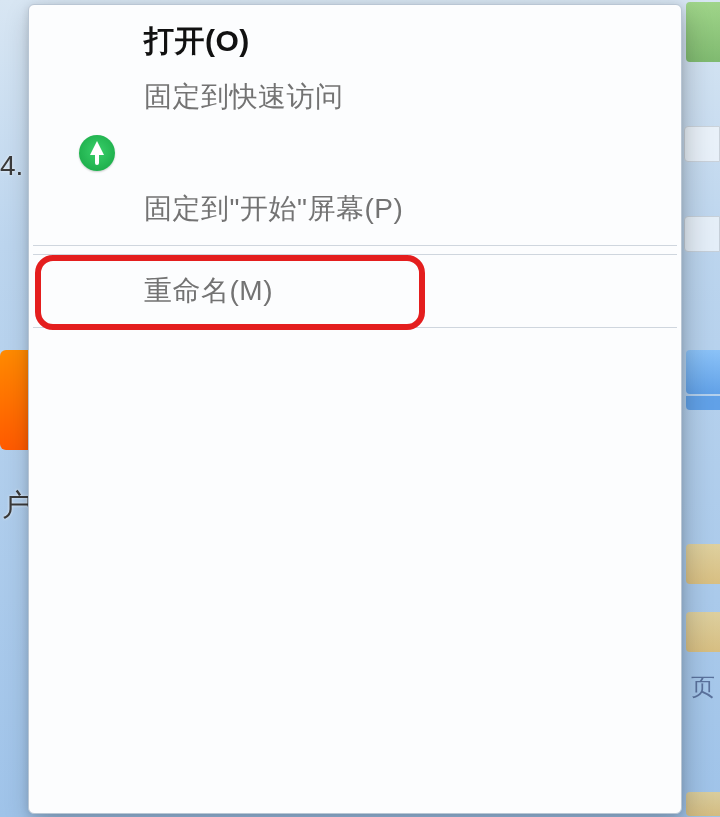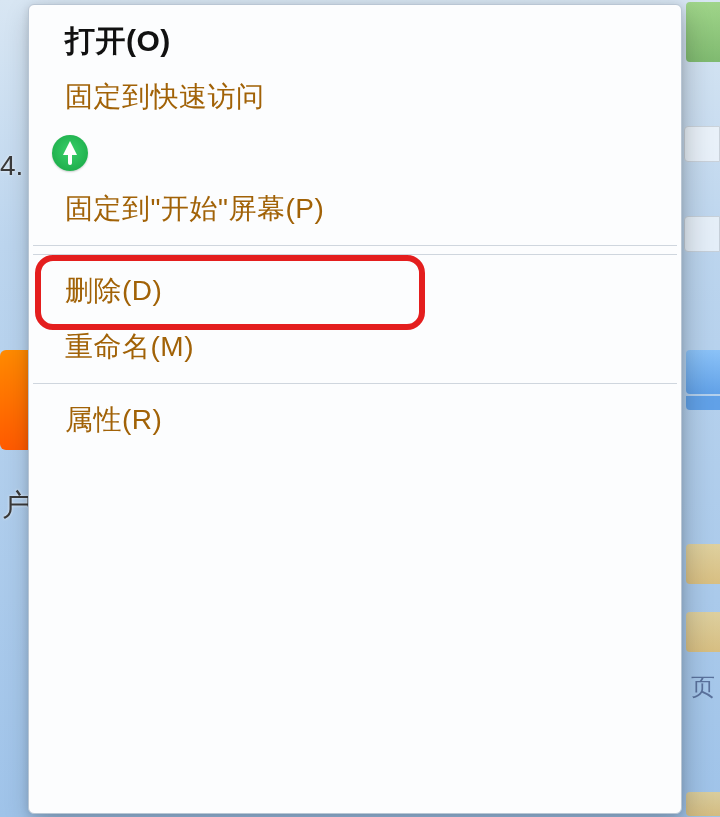--- a/index.html
+++ b/index.html
@@ -78,38 +78,39 @@
     box-shadow: 4px 10px 28px rgba(0, 0, 0, 0.22),
                 0 2px 8px rgba(0,0,0,0.12);
     box-sizing: border-box;
     padding-top: 8px;
   }
 
   .menu-item {
     display: flex;
     align-items: center;
     height: 56px;
-    padding-left: 36px;
+    padding-left: 88px;
     position: relative;
     cursor: default;
+    margin-left: 27px;
   }
   .menu-item .icon-slot {
     position: absolute;
     left: 22px;
     top: 50%;
     transform: translateY(-50%);
     width: 38px;
     height: 38px;
     display: flex;
     align-items: center;
     justify-content: center;
   }
   .menu-item .label {
     font-size: 28px;
-    color: #a16207;
+    color: #737373;
     line-height: 56px;
     white-space: nowrap;
     letter-spacing: 0.5px;
   }
   .menu-item.bold .label {
     font-weight: 700;
     font-size: 30px;
     color: #111;
   }
 
@@ -217,31 +218,25 @@
       <span class="label">固定到"开始"屏幕(P)</span>
     </div>
 
     <div class="separator"></div>
 
 
 
     <div class="separator"></div>
 
 
-    <div class="menu-item">
-      <span class="label">删除(D)</span>
-    </div>
 
     <div class="menu-item">
       <span class="label">重命名(M)</span>
     </div>
 
     <div class="separator"></div>
 
-    <div class="menu-item">
-      <span class="label">属性(R)</span>
-    </div>
 
     <div class="highlight-box" style="left:6px; top:250px; width:378px; height:63px;"></div>
 
   </div>
 
 </div>
 
 </body></html>

